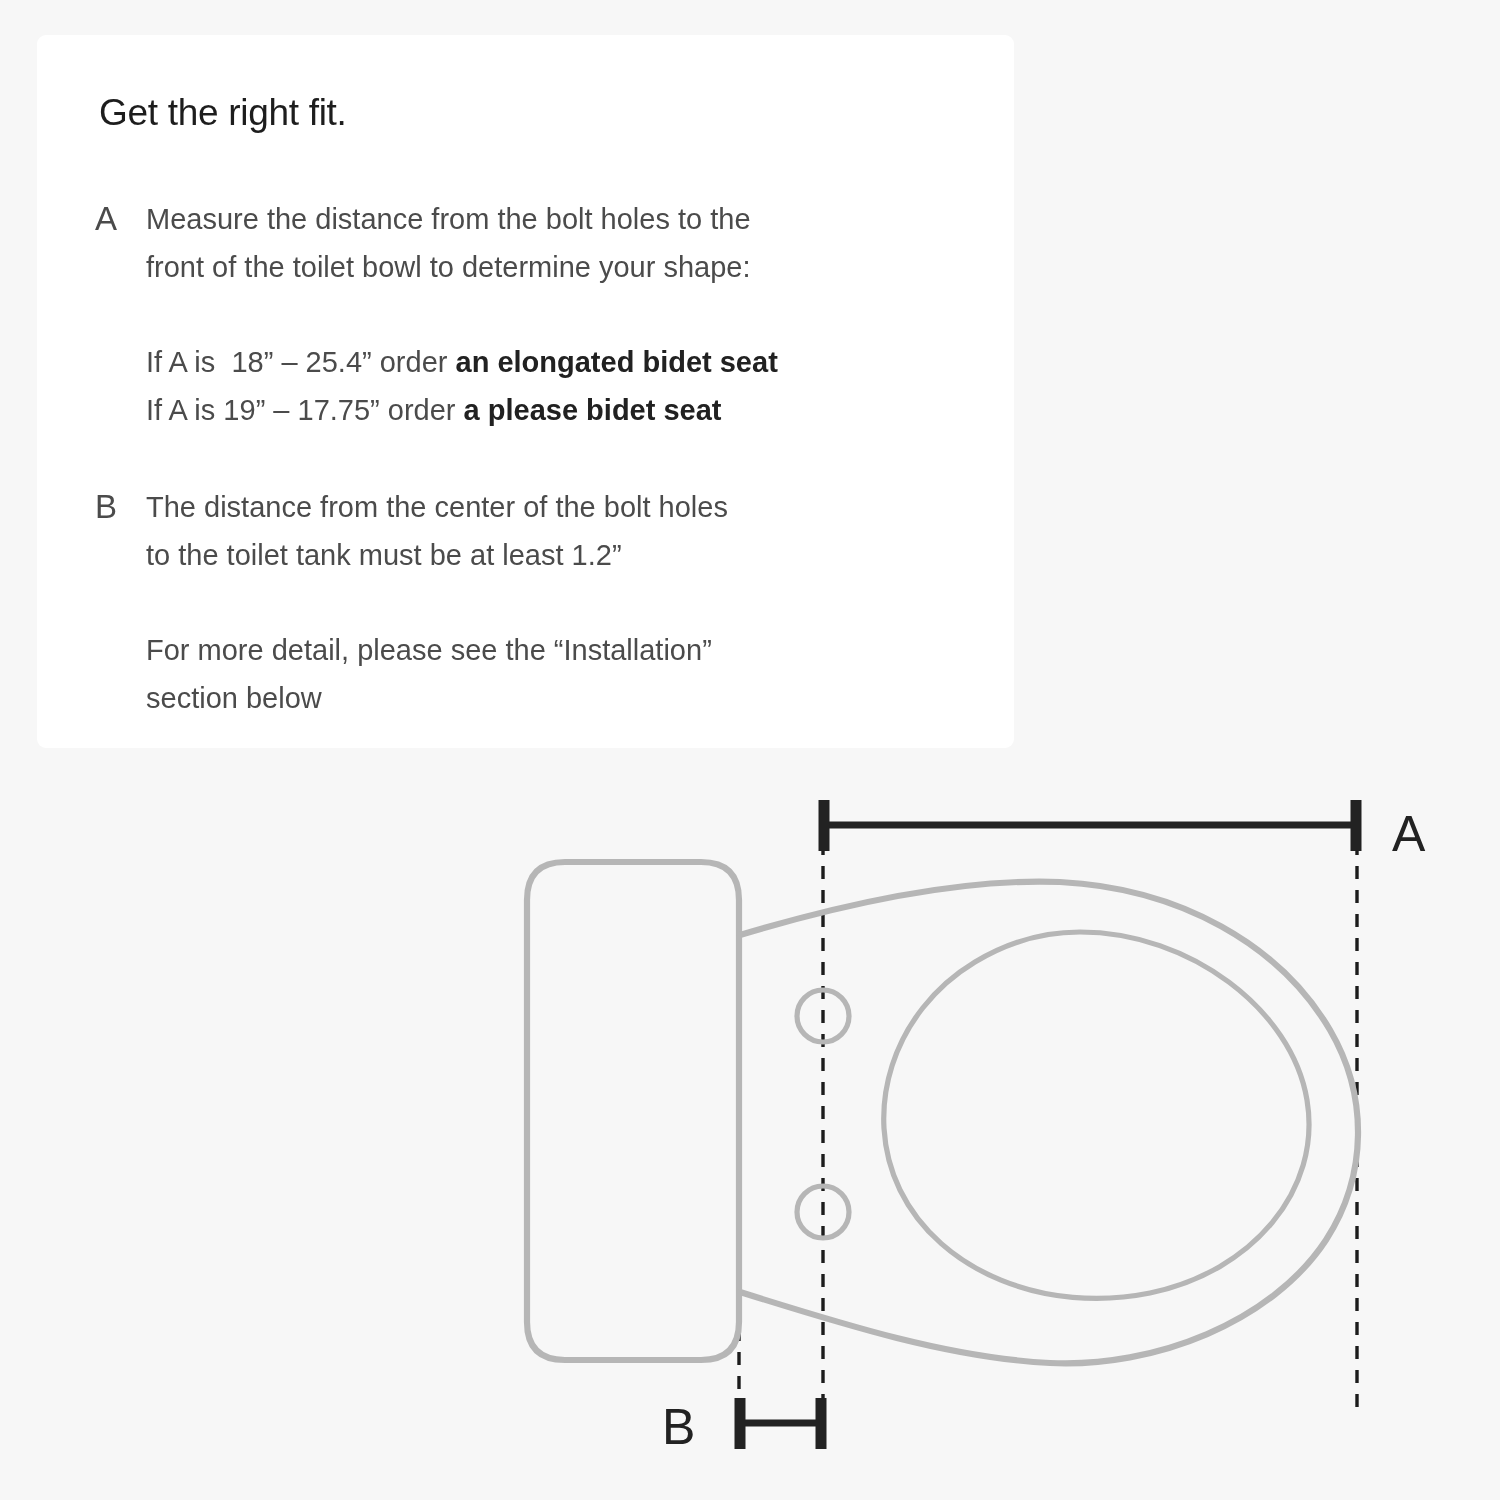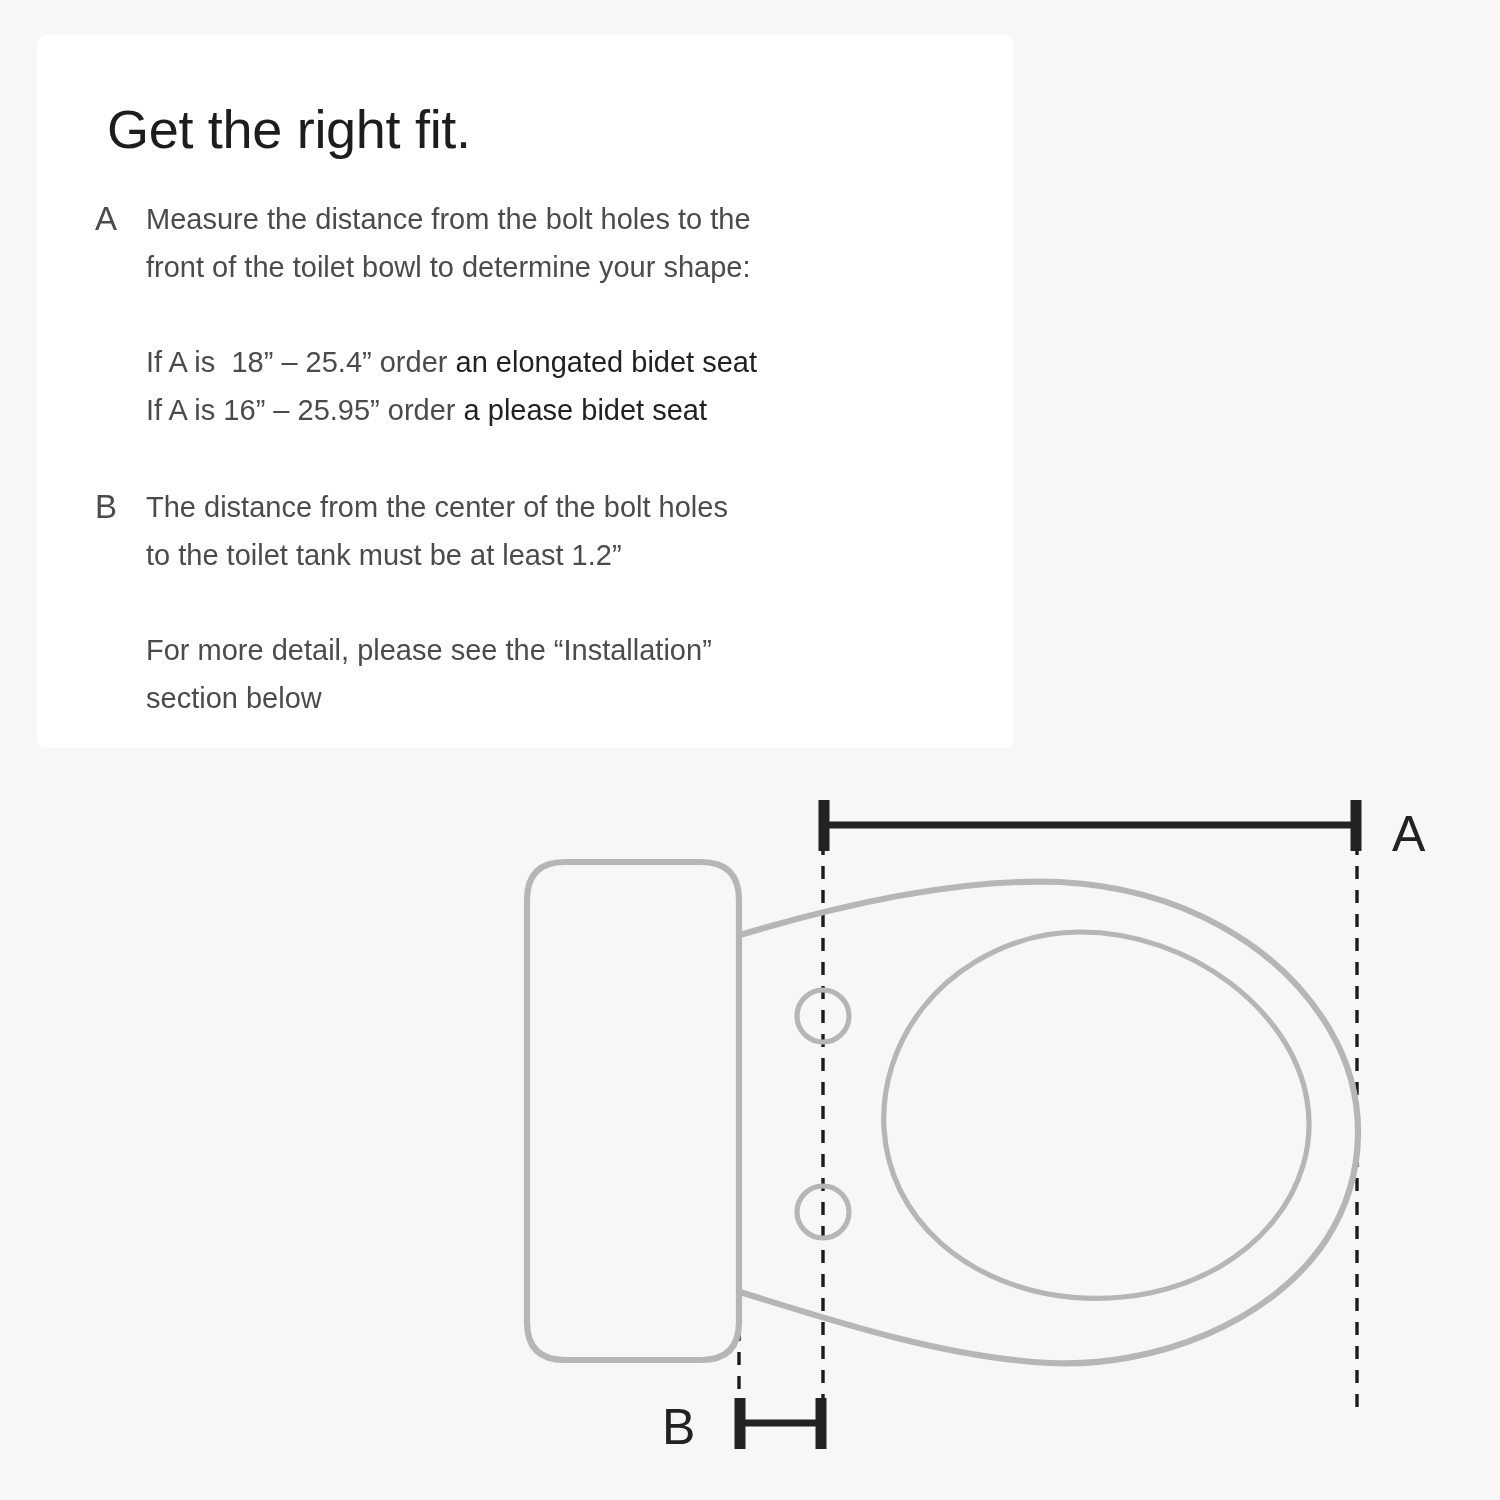--- a/index.html
+++ b/index.html
@@ -26,26 +26,26 @@
     height: 713px;
     background: #ffffff;
     border-radius: 9px;
     box-sizing: border-box;
   }
 
   #card-title {
     position: absolute;
     left: 58px;
     top: 55px;
-    font-size: 54px;
+    font-size: 37px;
     font-weight: 400;
     color: #1d1d1d;
     letter-spacing: -0.3px;
     line-height: 1;
-    margin: 12px;
+    margin: 4px;
   }
 
   .fit-block {
     position: absolute;
     left: 58px;
     width: 880px;
   }
 
   #block-a { top: 160px; }
   #block-b { top: 448px; }
@@ -79,21 +79,21 @@
   .fit-para + .fit-para {
     margin-top: 47px;
   }
 
   .fit-line {
     display: block;
     white-space: pre;
   }
 
   .fit-strong {
-    font-weight: 400;
+    font-weight: 700;
     color: #212121;
     margin-top: 12px;
   }
 
   
   #diagram {
     position: absolute;
     left: 0;
     top: 748px;
     width: 1500px;
@@ -113,21 +113,21 @@
       <div class="fit-marker">A</div>
       <div class="fit-body">
 
         <p class="fit-para">
           <span class="fit-line">Measure the distance from the bolt holes to the</span>
           <span class="fit-line">front of the toilet bowl to determine your shape:</span>
         </p>
 
         <p class="fit-para">
           <span class="fit-line"><span>If A is  18” – 25.4” order </span><span class="fit-strong">an elongated bidet seat</span></span>
-          <span class="fit-line"><span>If A is 16” – 25.95” order </span><span class="fit-strong">a please bidet seat</span></span>
+          <span class="fit-line"><span>If A is 19” – 17.75” order </span><span class="fit-strong">a please bidet seat</span></span>
         </p>
 
       </div>
     </div>
   </div>
 
   <div class="fit-block" id="block-b">
     <div class="fit-row">
       <div class="fit-marker">B</div>
       <div class="fit-body">

